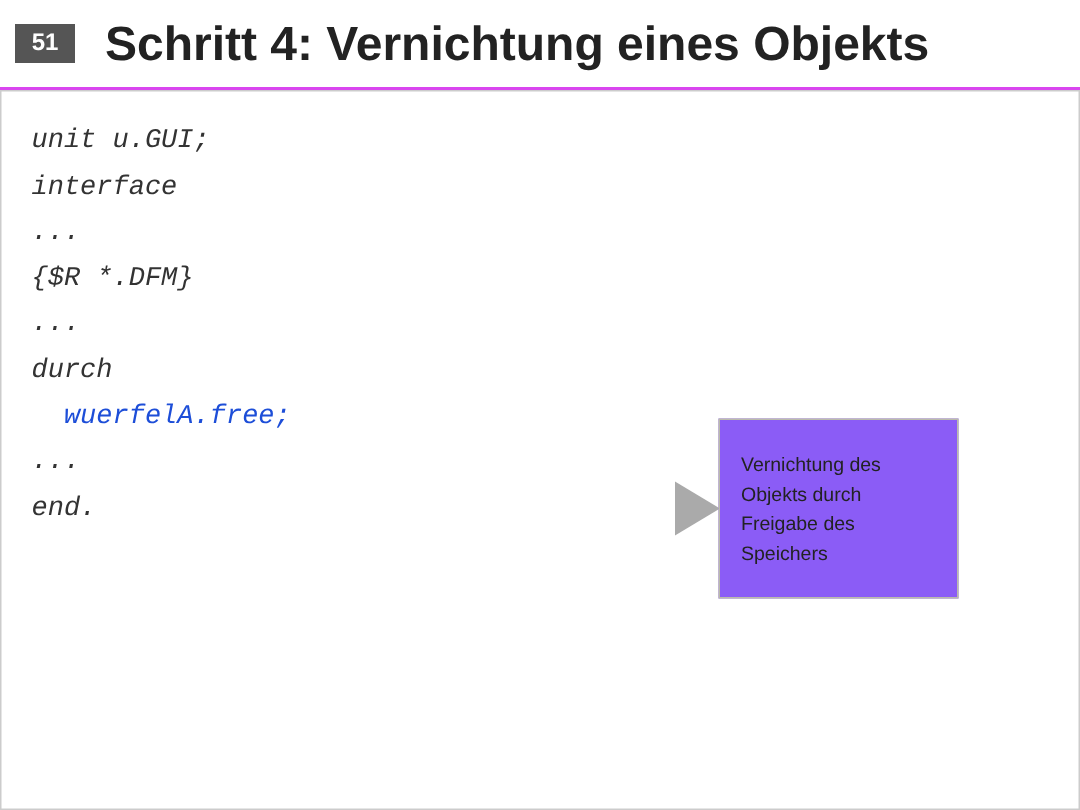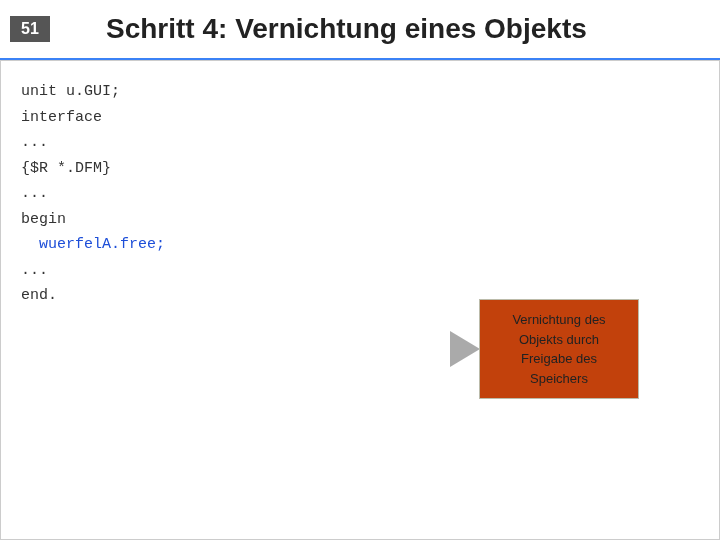--- a/index.html
+++ b/index.html
@@ -22,59 +22,59 @@
       display: flex;
       flex-direction: column;
       background: #ffffff;
     }
 
     .slide-header {
       display: flex;
       align-items: center;
       background: #ffffff;
       padding: 10px 20px 10px 10px;
-      border-bottom: 2px solid #3b82f6;
+      border-bottom: 2px solid #d946ef;
       min-height: 60px;
-      gap: 36px;
     }
 
     .slide-number {
       background: #555555;
       color: #ffffff;
       font-size: 16px;
       font-weight: bold;
       padding: 4px 10px;
       min-width: 40px;
       text-align: center;
       margin-right: 20px;
     }
 
     .slide-title {
-      font-size: 28px;
+      font-size: 32px;
       font-weight: bold;
       color: #222222;
       font-family: Arial, Helvetica, sans-serif;
     }
 
     .slide-content {
       flex: 1;
       padding: 18px 20px 10px 20px;
       background: #ffffff;
       border: 1px solid #cccccc;
       margin: 0;
       position: relative;
       overflow: hidden;
     }
 
     .code-block {
       font-family: 'Courier New', Courier, monospace;
-      font-size: 15px;
+      font-size: 18px;
       line-height: 1.7;
       color: #333333;
       background: #ffffff;
+      font-style: italic;
     }
 
     .code-line {
       display: block;
       white-space: pre;
     }
 
     .code-highlight {
       color: #1d4ed8;
     }
@@ -90,26 +90,26 @@
     .arrow-shape {
       width: 0;
       height: 0;
       border-top: 18px solid transparent;
       border-bottom: 18px solid transparent;
       border-left: 30px solid #aaaaaa;
       margin-right: -1px;
     }
 
     .tooltip-box {
-      background: #c2410c;
+      background: #8b5cf6;
       border: 1px solid #bbbbaa;
-      padding: 10px 14px;
+      padding: 20px 14px;
       font-size: 13px;
       color: #222222;
-      text-align: center;
+      text-align: left;
       line-height: 1.5;
       max-width: 160px;
       font-family: Arial, Helvetica, sans-serif;
     }
   </style>
 </head>
 <body>
 
 <div class="slide-container">
   <div class="slide-header">
@@ -123,21 +123,21 @@
         <span class="code-line"></span>
         <span class="code-line">interface</span>
         <span class="code-line"></span>
         <span class="code-line">...</span>
         <span class="code-line"></span>
         <span class="code-line"></span>
         <span class="code-line">{$R *.DFM}</span>
         <span class="code-line"></span>
         <span class="code-line">...</span>
         <span class="code-line"></span>
-        <span class="code-line">begin</span>
+        <span class="code-line">durch</span>
         <span class="code-line code-highlight">  wuerfelA.free;</span>
         <span class="code-line"></span>
         <span class="code-line">...</span>
         <span class="code-line"></span>
         <span class="code-line">end.</span>
       </div>
 
     <div class="tooltip-arrow-container">
       <div class="arrow-shape"></div>
       <div class="tooltip-box">

